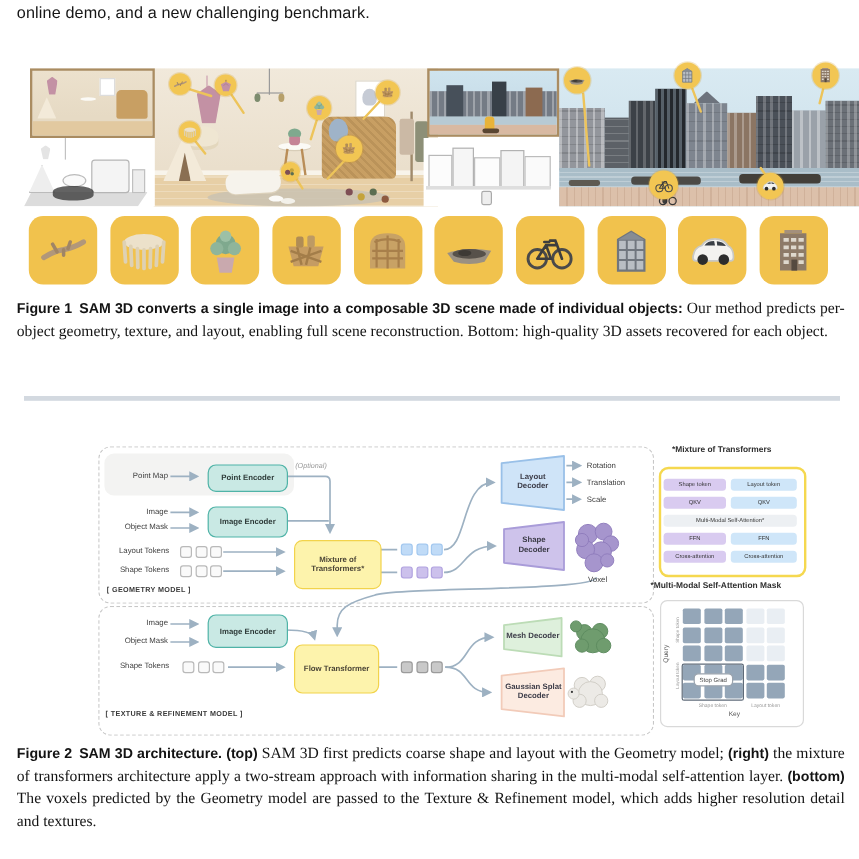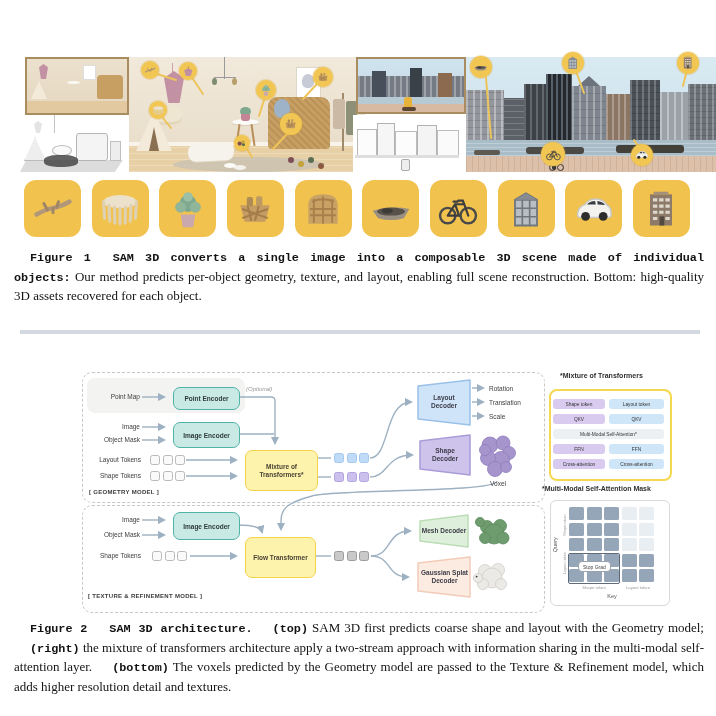--- a/index.html
+++ b/index.html
@@ -10,21 +10,21 @@
   #toptext{position:absolute;left:14px;top:3px;font-size:13.5px;color:#161616;letter-spacing:.1px;}
   
   .photo{position:absolute;overflow:hidden;}
   .inset{border:2px solid #aa8c61;}
   .wire{background:#fff;}
   .tilebar{position:absolute;left:24px;top:180px;width:666px;height:57px;display:flex;justify-content:space-between;}
   .tile{width:57px;height:57px;border-radius:12px;background:#f1c24d;display:flex;align-items:center;justify-content:center;}
   .co{position:absolute;border-radius:50%;background:#f2c653;display:flex;align-items:center;justify-content:center;box-shadow:0 0 0 1px rgba(210,160,40,.25);}
   
   .caption{position:absolute;left:14px;width:690px;font-family:"Liberation Serif",serif;font-size:13px;line-height:18.5px;color:#131313;text-align:justify;}
-  .caption b.sf{font-family:Liberation Mono, monospace;font-size:11.8px;margin-left:16px;}
+  .caption b.sf{font-family:Liberation Sans, sans-serif;font-size:11.8px;}
   #divider{position:absolute;left:20px;top:330px;width:680px;height:3.5px;background:#d3d9e0;}
   
   #fig2{position:absolute;left:0;top:355px;width:716px;height:262px;}
   .dashedbox{position:absolute;border:1.2px dashed #c7c7c7;border-radius:10px;}
   .lbl{position:absolute;font-size:6.5px;color:#3d3d3d;line-height:7.5px;}
   .rlbl{text-align:right;}
   .enc{position:absolute;background:#c9e9e4;border:1.6px solid #4fb3a7;border-radius:7px;
        display:flex;align-items:center;justify-content:center;font-size:6.5px;font-weight:bold;color:#2e3b39;text-align:center;}
   .yel{position:absolute;background:#fdf3ac;border:1.5px solid #f2d34b;border-radius:7px;
        display:flex;align-items:center;justify-content:center;font-size:6.5px;font-weight:bold;color:#4a4436;text-align:center;line-height:8px;padding:2px;}
@@ -44,20 +44,21 @@
   .tiny{position:absolute;font-size:4.2px;color:#999;text-align:center;}
   .rot{transform:rotate(-90deg);transform-origin:center;}
   svg{display:block;}
   .ptr{pointer-events:none;}
 </style>
 </head>
 <body>
 
 <div id="page">
 
+  <div id="toptext">online demo, and a new challenging benchmark.</div>
 
   <div class="photo" style="left:128px;top:57px;width:237px;height:115px;background:linear-gradient(#f1e9db,#eadfcc 72%);">
     <div class="abs" style="left:0;bottom:0;width:100%;height:26px;background:#e7cfa6;background-image:repeating-linear-gradient(0deg,rgba(255,255,255,.25) 0 1px,transparent 1px 6px);"></div>
     <div class="abs" style="left:0;bottom:26px;width:100%;height:4px;background:#f8f4eb;"></div>
     <div class="abs" style="left:45px;bottom:0;width:152px;height:15px;background:#c9c2b2;border-radius:50%;opacity:.85;"></div>
     <div class="abs" style="left:44px;top:6px;width:1px;height:10px;background:#a58;opacity:.5;"></div>
     <div class="abs" style="left:36px;top:14px;width:20px;height:32px;background:#c391a4;clip-path:polygon(50% 0,100% 22%,78% 100%,22% 100%,0 22%);"></div>
     <div class="abs" style="left:96px;top:0;width:1px;height:22px;background:#9a9a9a;"></div>
     <div class="abs" style="left:86px;top:20px;width:22px;height:1px;background:#9a9a9a;"></div>
     <div class="abs" style="left:84px;top:21px;width:5px;height:7px;border-radius:50%;background:#7d8c6e;"></div>

